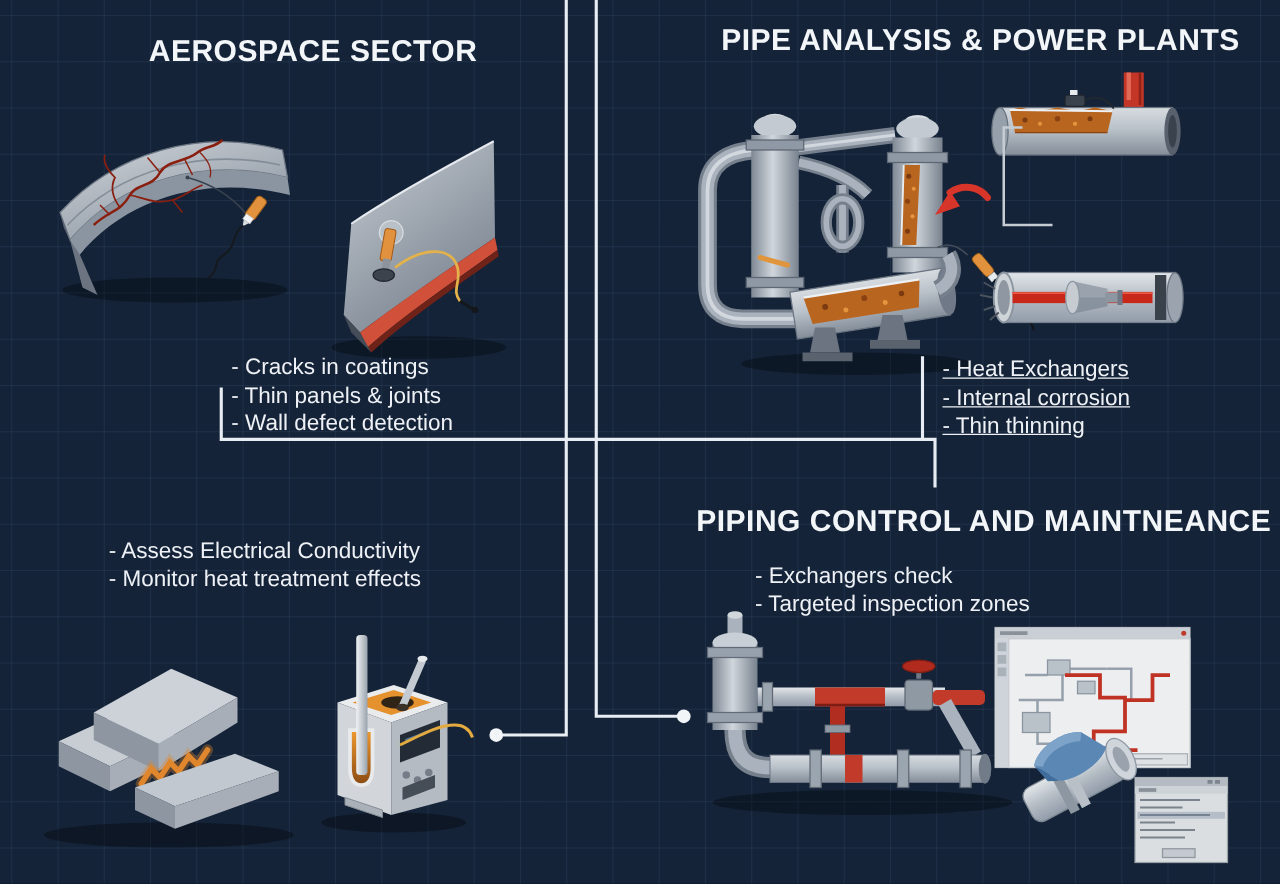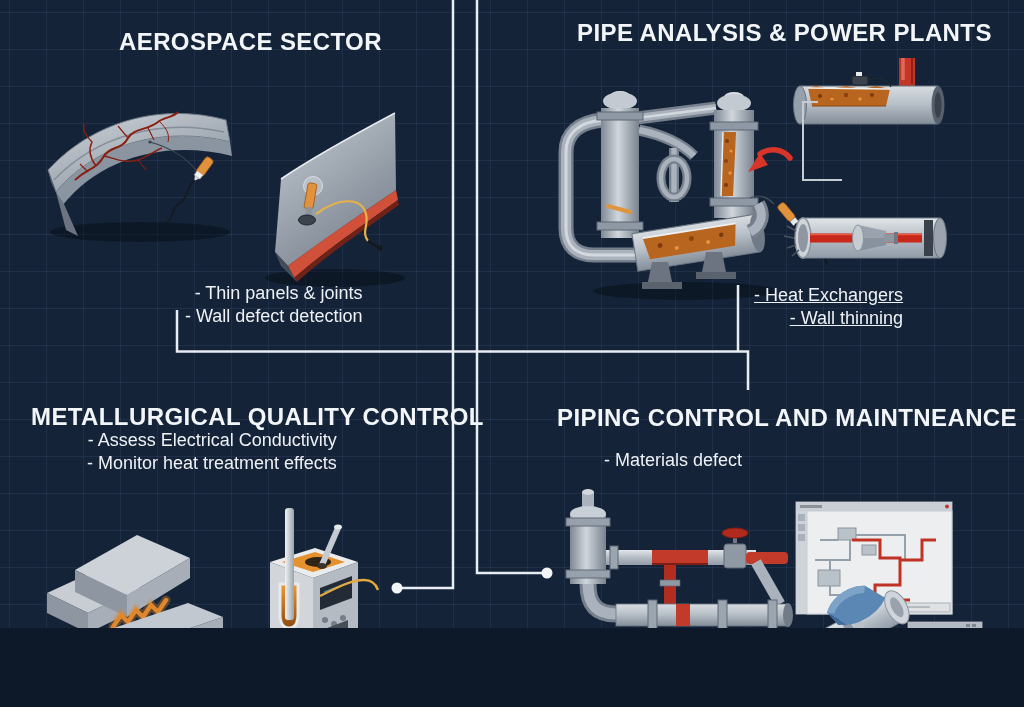--- a/index.html
+++ b/index.html
@@ -1,23 +1,22 @@
 <!DOCTYPE html>
 <html><head>
 <meta charset="utf-8">
 <style>
   html,body{margin:0;padding:0;background:#0d1828;}
   #stage{
-    position:relative;width:1024px;height:628px;overflow:hidden;
+    position:relative;width:1024px;height:707px;overflow:hidden;
     font-family:"Liberation Sans",sans-serif;
     background:
       linear-gradient(rgba(122,162,212,0.10) 1px, transparent 1px) 0 12px / 37px 37px,
       linear-gradient(90deg, rgba(122,162,212,0.10) 1px, transparent 1px) 9px 0 / 37px 37px,
       #142338;
-    text-align: right;
   }
   .sec-title{
     position:absolute;color:#f3f6f9;font-weight:700;font-size:24px;
     letter-spacing:0.4px;white-space:nowrap;
   }
   .bullets{position:absolute;color:#eef1f5;font-size:18px;line-height:22.5px;white-space:nowrap;}
   svg{position:absolute;left:0;top:0;}
 </style>
 </head>
 <body>
@@ -360,32 +359,34 @@
       <path d="M177,310 V351.5 H748 V390"></path>
       <path d="M738,351.5 V285"></path>
       <path d="M818,102 H803 V180 H842" stroke="#c6ccd3" stroke-width="2"></path>
     </g>
     <circle cx="397" cy="588" r="5.5" fill="#f2f5f8"></circle>
     <circle cx="547" cy="573" r="5.5" fill="#f2f5f8"></circle>
   </svg>
 
   <div class="sec-title" style="left:119px;top:28px;">AEROSPACE SECTOR</div>
   <div class="sec-title" style="left:577px;top:19px;">PIPE ANALYSIS &amp; POWER PLANTS</div>
-  <div class="sec-title" style="left:31px;top:403px;">METALLURGICAL QUALITY CONTROL</div>
   <div class="sec-title" style="left:557px;top:404px;">PIPING CONTROL AND MAINTNEANCE</div>
 
   <div class="bullets" style="left:185px;top:282px;">
+    <div>- Cracks in coatings</div>
     <div>- Thin panels &amp; joints</div>
     <div>- Wall defect detection</div>
   </div>
   <div class="bullets" style="left:754px;top:284px;text-decoration:underline;">
     <div>- Heat Exchangers</div>
-    <div>- Wall thinning</div>
+    <div>- Internal corrosion</div>
+    <div>- Thin thinning</div>
   </div>
   <div class="bullets" style="left:87px;top:429px;">
     <div>- Assess Electrical Conductivity</div>
     <div>- Monitor heat treatment effects</div>
   </div>
   <div class="bullets" style="left:604px;top:449px;">
-    <div>- Materials defect</div>
+    <div>- Exchangers check</div>
+    <div>- Targeted inspection zones</div>
   </div>
 
 </div>
 
 </body></html>

